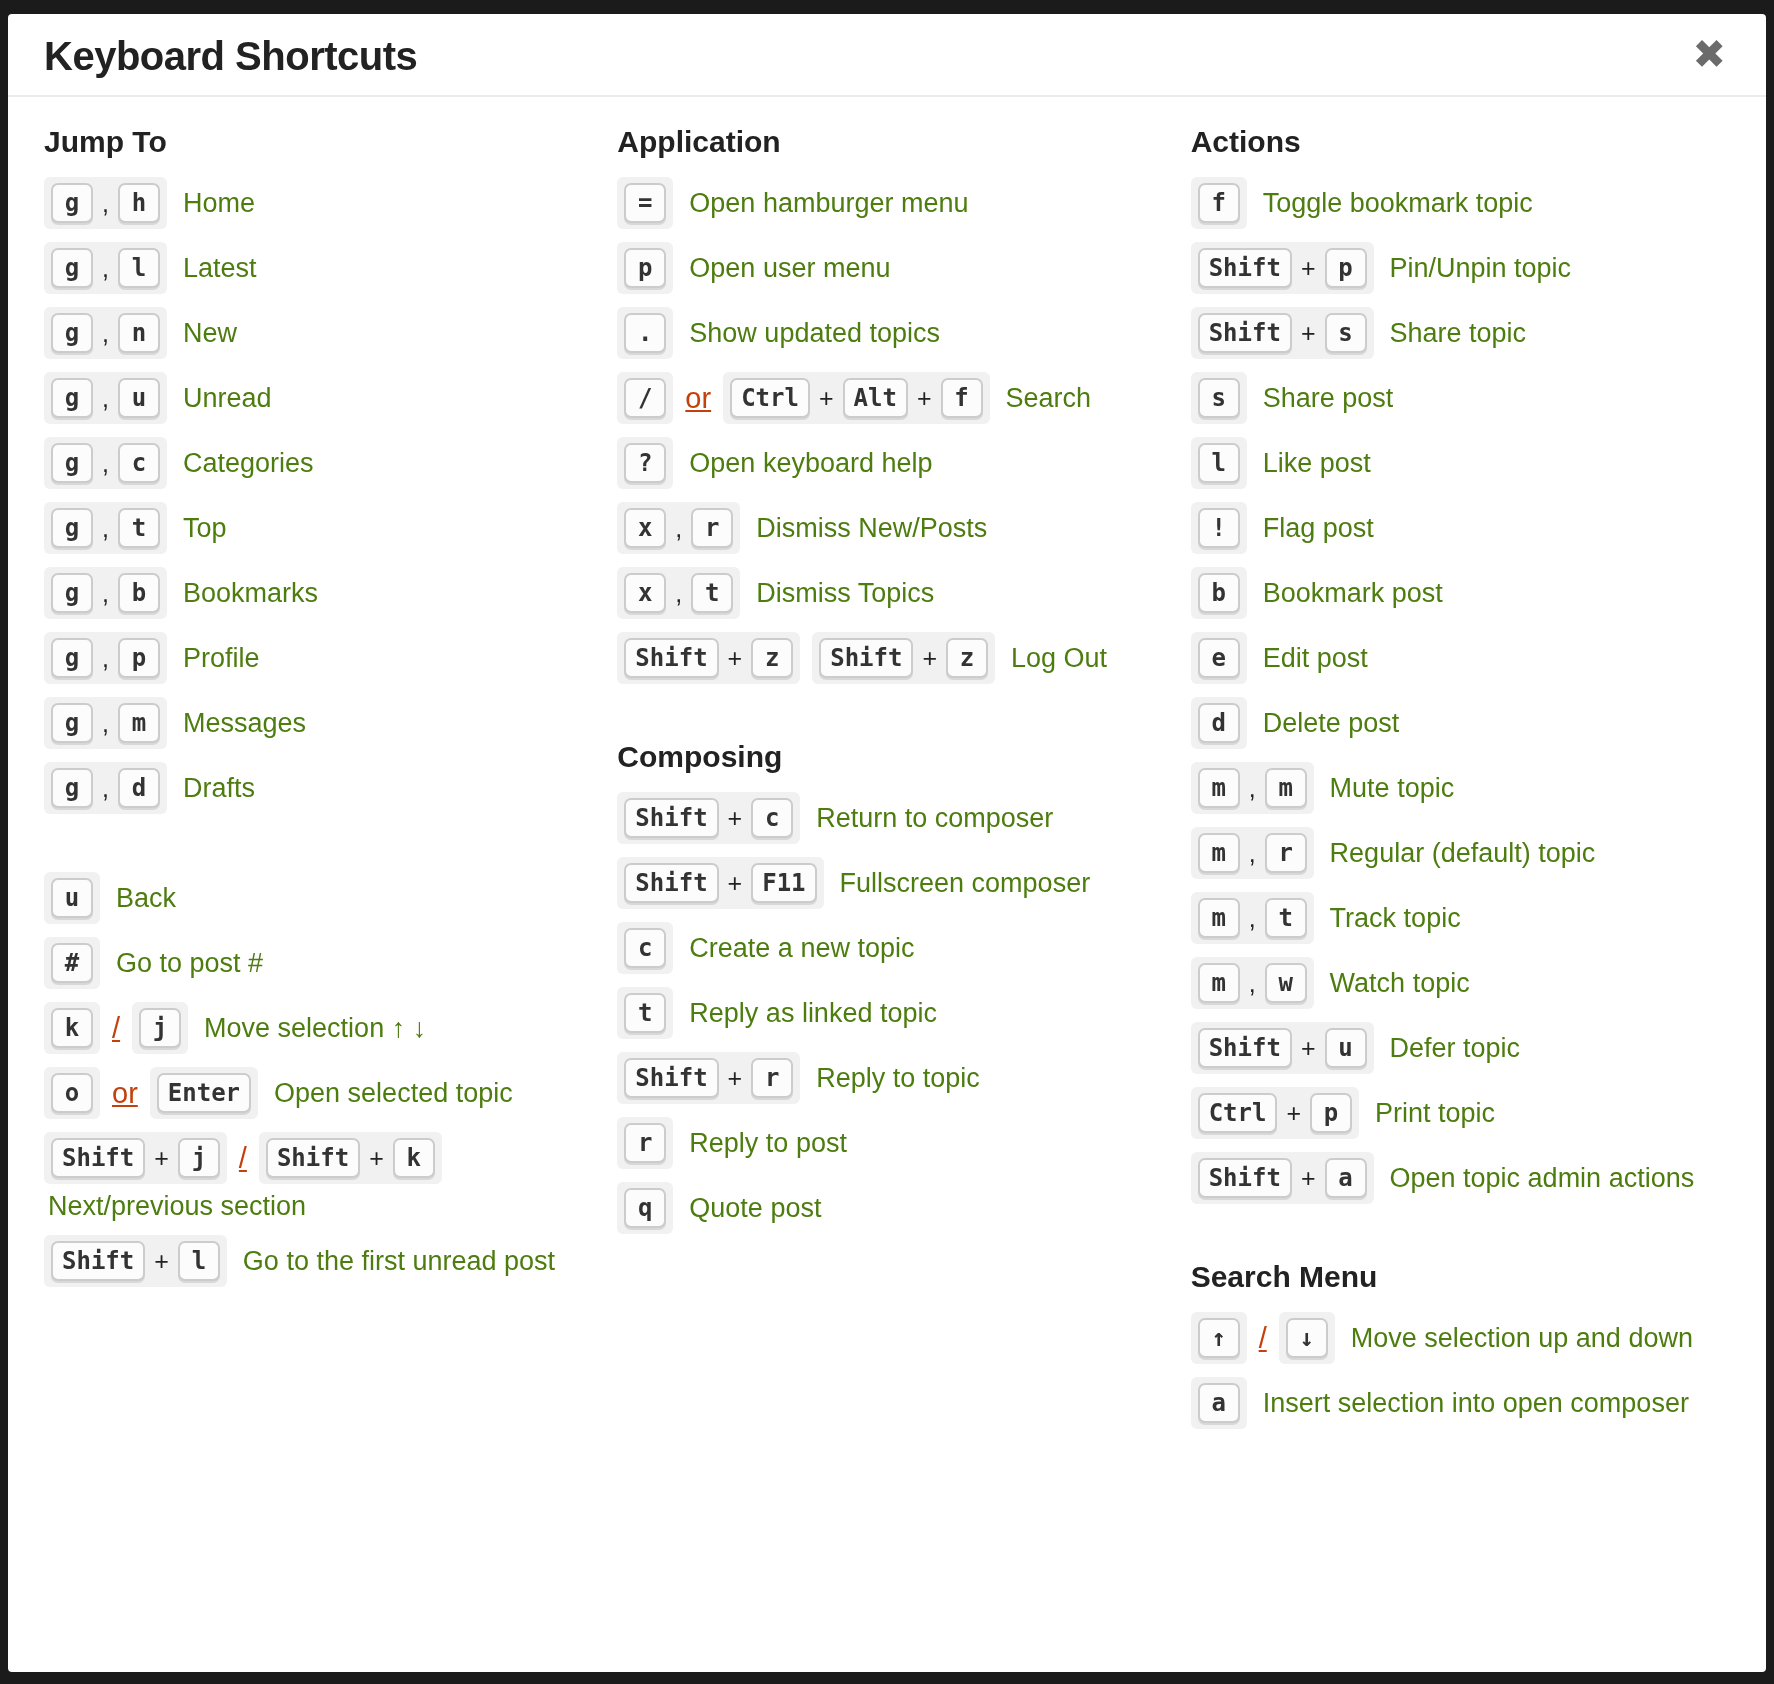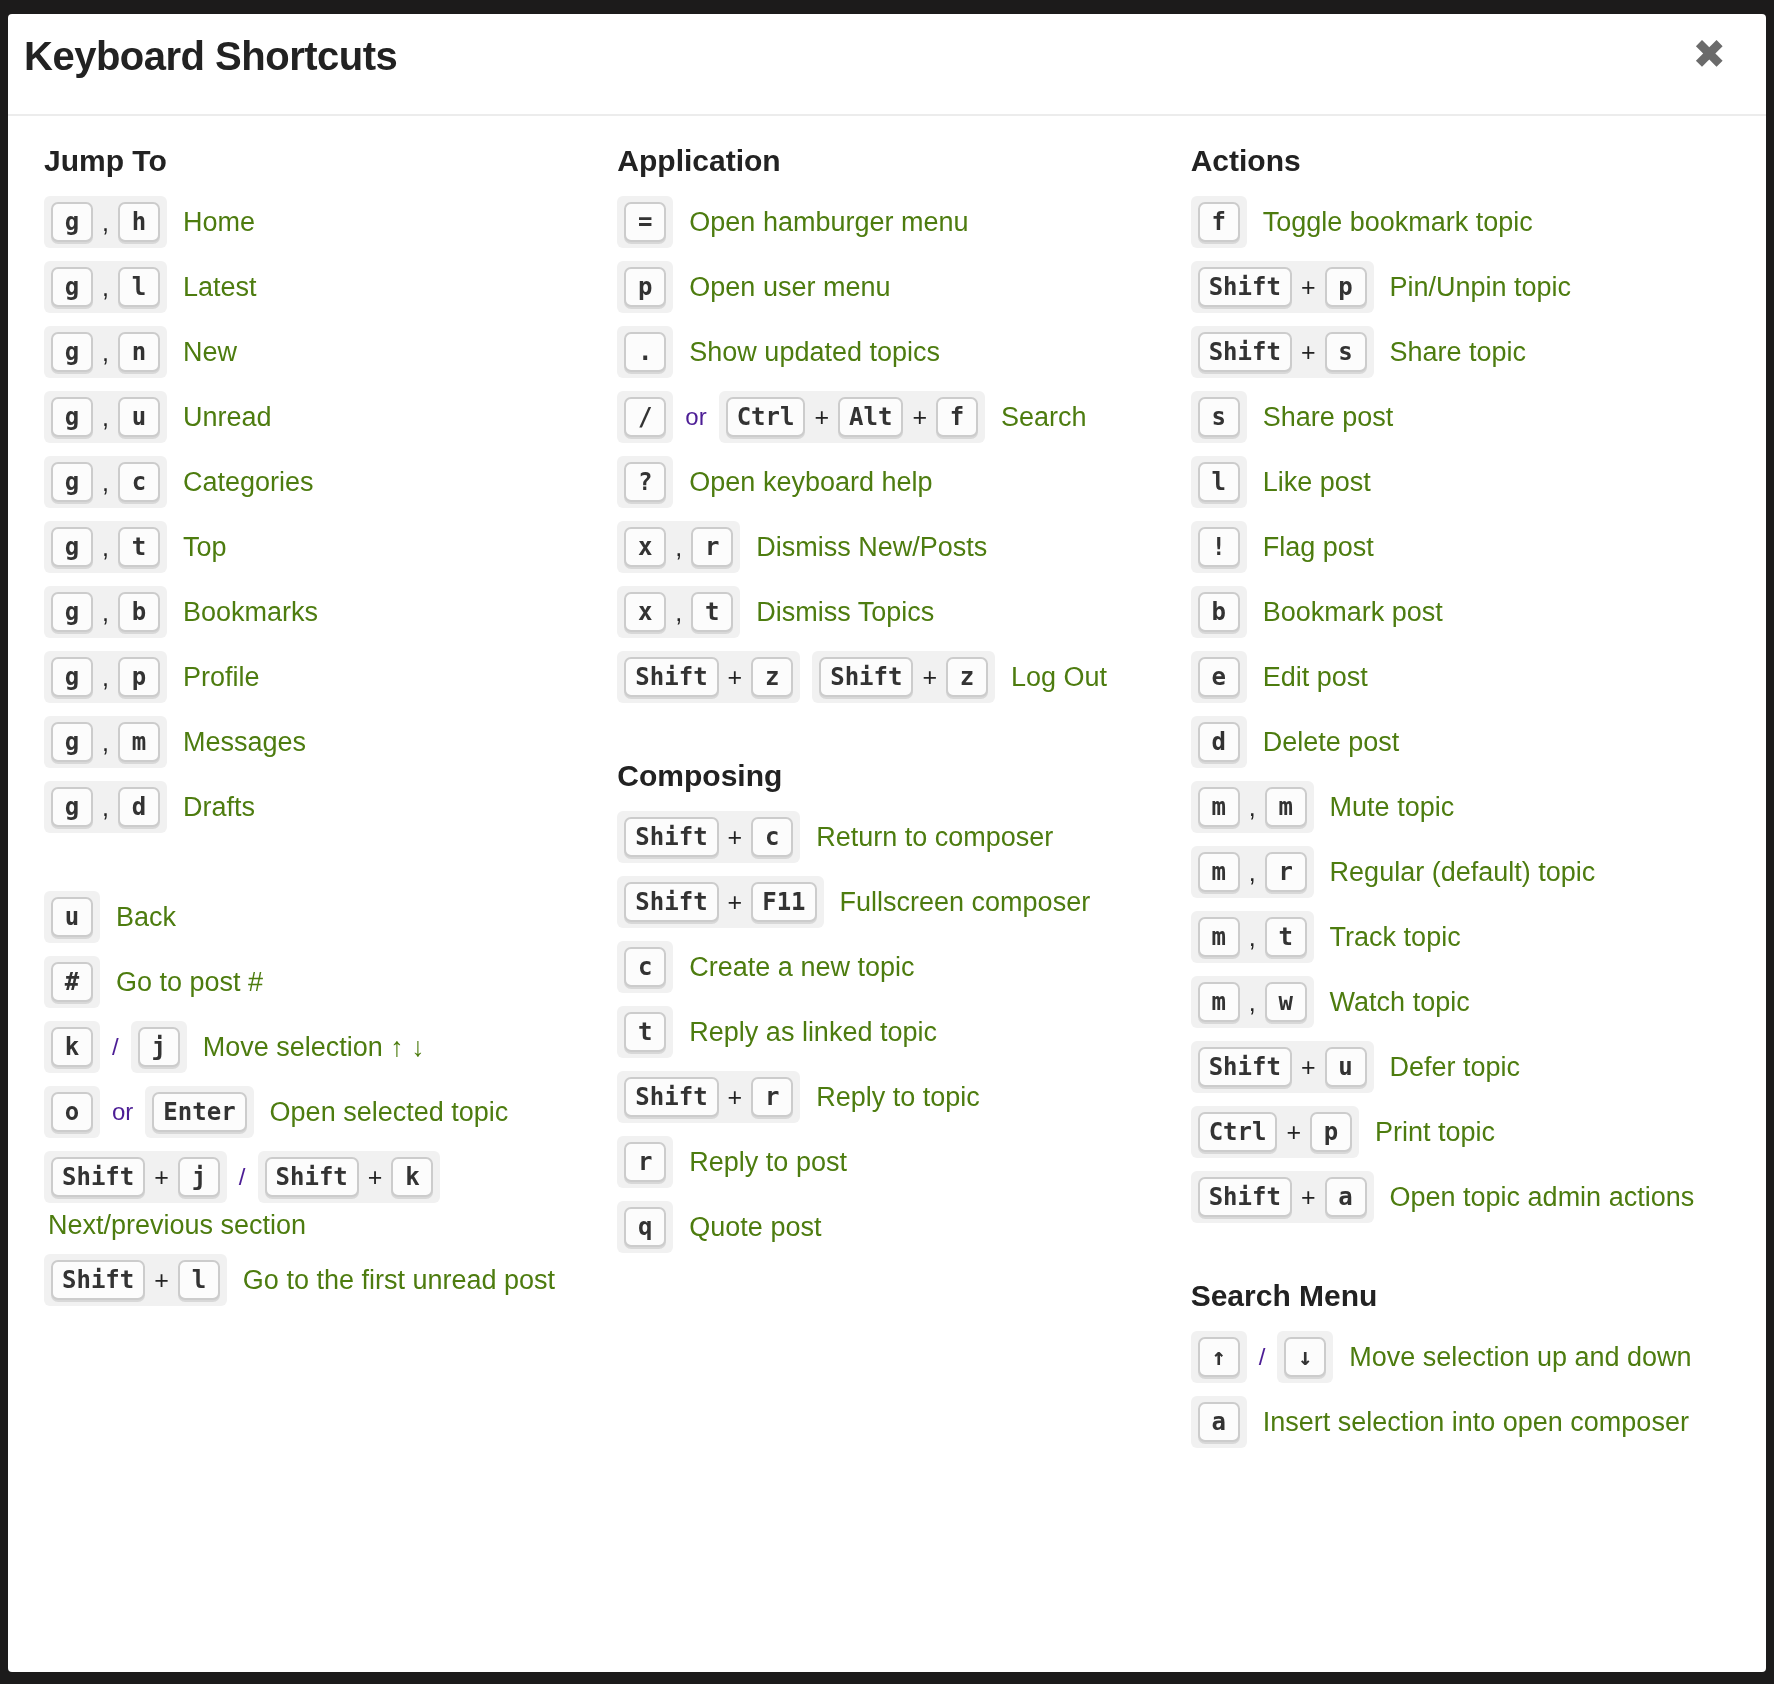--- a/index.html
+++ b/index.html
@@ -10,21 +10,21 @@
     overflow:hidden;
   }
   .modal{
     position:absolute;left:8px;top:14px;width:1758px;height:1658px;
     background:#ffffff;box-sizing:border-box;border-radius:4px;
     display:flex;flex-direction:column;
   }
   .modal-header{
     flex:0 0 auto;
     display:flex;justify-content:space-between;align-items:flex-start;
-    padding:18px 36px 0 16px;height:102px;box-sizing:border-box;
+    padding:18px 36px 0 36px;height:83px;box-sizing:border-box;
     border-bottom:2px solid #ececec;
   }
   .title{
     font-size:40px;font-weight:bold;color:#222;letter-spacing:-0.5px;line-height:1.2;
   }
   .close-btn{
     font-size:40px;color:#6b6b6b;line-height:1;cursor:pointer;
     padding:2px 4px;border:none;background:transparent;
     font-family:"DejaVu Sans", sans-serif;
   }
@@ -55,21 +55,21 @@
     background:#fcfcfc;border:2px solid #cccccc;border-radius:7px;
     box-shadow:0 2px 0 rgba(0,0,0,0.10);
     font-family:"DejaVu Sans Mono", monospace;
     font-weight:bold;font-size:24px;color:#333;line-height:1;
   }
   .sep{
     font-size:25px;color:#222;line-height:1;
     font-family:"Liberation Sans", sans-serif;
   }
   .between{
-    font-size:24px;color:#4c1d95;
+    font-size:29px;color:#c2410c;text-decoration:underline;
   }
   .desc{
     font-size:27px;color:#4d7c0f;margin-left:4px;line-height:1.2;
   }
 </style>
 </head>
 <body>
 
 <div class="backdrop-area" style="position:absolute;inset:0;"></div>
 

